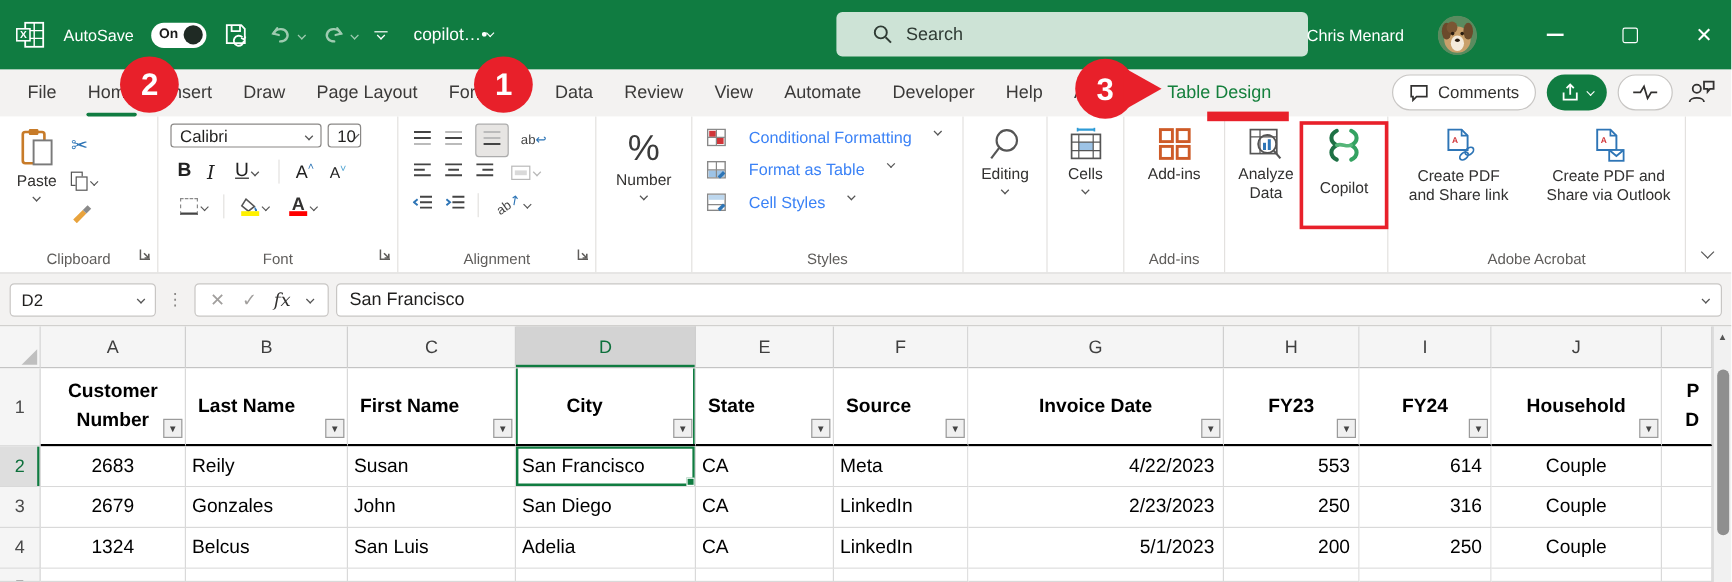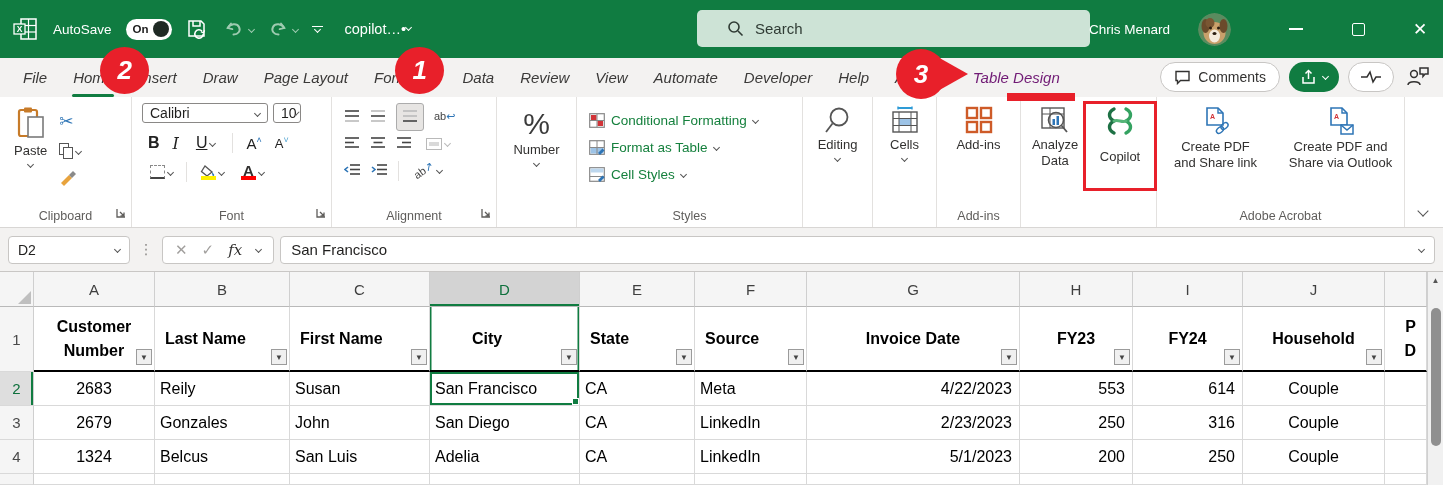--- a/index.html
+++ b/index.html
@@ -29,21 +29,21 @@
   .avatar { width:33px; height:33px; border-radius:50%; overflow:hidden; margin-right:26px; }
   .win-btn { width:46px; height:58px; display:flex; align-items:center; justify-content:center; cursor:pointer; }
   .win-min { width:14px; height:1.6px; background:#fff; }
   .win-max { width:13px; height:13px; border:1.6px solid #fff; border-radius:2px; }
   .win-close { font-size:17px; line-height:1; }
 
   
   .tabrow { position:relative; height:39px; background:#F3F2F1; display:flex; align-items:stretch; padding-left:10px; overflow:visible; z-index:4; }
   .tab { position:relative; display:flex; align-items:center; padding:0 13px; font-size:15px; color:#3b3a39; cursor:pointer; white-space:nowrap; }
   .tab.active::after { content:""; position:absolute; left:12px; right:12px; bottom:0; height:3px; background:#107C41; border-radius:2px; }
-  .tab.contextual { color:#701a75; }
+  .tab.contextual { color:#15803d; }
   .tab.contextual .red-underline { position:absolute; right:-2px; bottom:-4px; width:68px; height:8px; background:#E8202A; z-index:7; }
   .badge { position:absolute; z-index:8; color:#fff; font-weight:700; font-size:26px; display:flex; align-items:center; justify-content:center; background:#E8202A; border-radius:50%; }
   .badge-home { width:49px; height:47px; left:calc(100% - 26px); top:-11px; }
   .badge-formulas { width:49px; height:47px; left:calc(50% - 10px); top:-11px; }
   .badge-pin { width:50px; height:50px; left:14px; top:-9px; border-radius:50%; }
   .badge-pin::after { content:""; position:absolute; left:40px; top:7px; width:0; height:0; border-left:32px solid #E8202A; border-top:18px solid transparent; border-bottom:18px solid transparent; }
   .tab-right { position:absolute; right:10px; top:4px; display:flex; align-items:center; gap:9px; }
   .pill-btn { height:30px; border:1px solid #C8C6C4; border-radius:15px; background:#fff; display:flex; align-items:center; gap:7px; padding:0 13px; font-size:14px; color:#323130; cursor:pointer; }
   .share-btn { height:30px; border-radius:15px; background:#107C41; display:flex; align-items:center; gap:6px; padding:0 11px; cursor:pointer; }
   .activity-btn { height:30px; width:46px; border:1px solid #C8C6C4; border-radius:15px; background:#fff; display:flex; align-items:center; justify-content:center; cursor:pointer; }
@@ -53,21 +53,21 @@
   .ribbon { position:relative; height:131px; background:#fff; border-bottom:1px solid #D8D6D4; display:flex; overflow:visible; }
   .grp { position:relative; border-right:1px solid #E3E1DF; padding-top:6px; }
   .grp-label { position:absolute; bottom:4px; left:0; right:0; text-align:center; font-size:12.5px; color:#5f5d5b; }
   .launcher { position:absolute; bottom:5px; right:5px; cursor:pointer; }
   .bigbtn { display:flex; flex-direction:column; align-items:center; gap:3px; cursor:pointer; padding-top:3px; }
   .bigbtn .lbl { font-size:13px; color:#323130; line-height:1.25; text-align:center; }
   .smallbtn { display:flex; align-items:center; gap:3px; cursor:pointer; padding:2px 4px; }
   .combo { border:1px solid #8A8886; border-radius:3px; background:#fff; display:flex; align-items:center; justify-content:space-between; padding:1px 7px; font-size:14px; color:#201f1e; cursor:pointer; }
   .iconrow { display:flex; align-items:center; }
   .selbox { background:#E7E5E3; border:1px solid #ACACAC; border-radius:3px; }
-  .styles-row { display:flex; align-items:center; gap:6px; font-size:13.5px; color:#15803d; height:27px; padding-left:12px; cursor:pointer; }
+  .styles-row { display:flex; align-items:flex-start; gap:19px; font-size:13.5px; color:#3b82f6; height:27px; padding-left:12px; cursor:pointer; }
   .grayA { font-weight:700; font-size:15px; color:#323130; }
   .colorbar { height:4px; width:15px; margin-top:-1px; }
   .copilot-box { position:absolute; left:-6px; right:-6px; top:-2px; height:90px; border:3px solid #E8202A; z-index:9; pointer-events:none; }
   .ribbon-collapse { position:absolute; right:16px; bottom:8px; cursor:pointer; }
 
   
   .fbar { height:44px; background:#F3F2F1; display:flex; align-items:center; padding:0 8px; gap:6px; border-bottom:1px solid #C9C7C5; }
   .namebox { width:122px; height:28px; background:#fff; border:1px solid #C8C6C4; border-radius:4px; display:flex; align-items:center; justify-content:space-between; padding:0 9px; font-size:14px; color:#201f1e; cursor:pointer; }
   .vdots { color:#8a8886; font-size:14px; letter-spacing:0; line-height:5px; margin:0 3px; }
   .fx-cluster { height:28px; background:#fff; border:1px solid #C8C6C4; border-radius:4px; display:flex; align-items:center; gap:14px; padding:0 12px; }
@@ -181,21 +181,21 @@
           <span class="win-min"></span>
         </span>
       <span class="win-btn">
           <span class="win-max"></span>
         </span>
       <span class="win-btn win-close">✕</span>
     </div>
   </div>
 
   <div class="tabrow">
-    <div id="tabs-host" style="display:flex;font-style:italic;">
+    <div id="tabs-host" style="display:flex;">
         <div class="tab">File</div>
         <div class="tab active">Home<span class="badge badge-home">2</span></div>
         <div class="tab">Insert</div>
         <div class="tab">Draw</div>
         <div class="tab">Page Layout</div>
         <div class="tab">Formulas<span class="badge badge-formulas">1</span></div>
         <div class="tab">Data</div>
         <div class="tab">Review</div>
         <div class="tab">View</div>
         <div class="tab">Automate</div>

